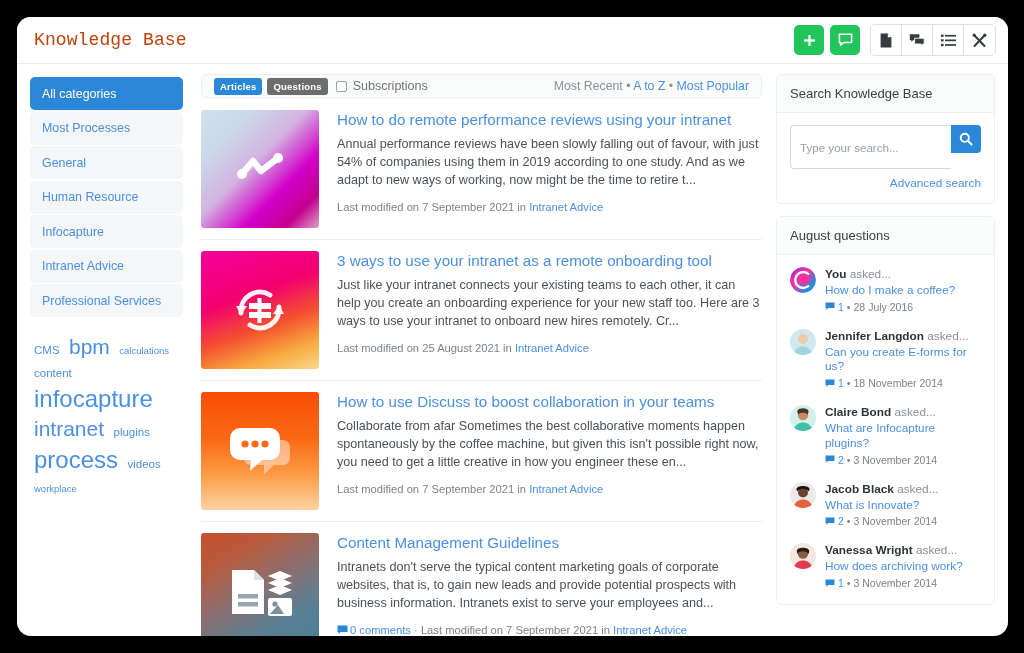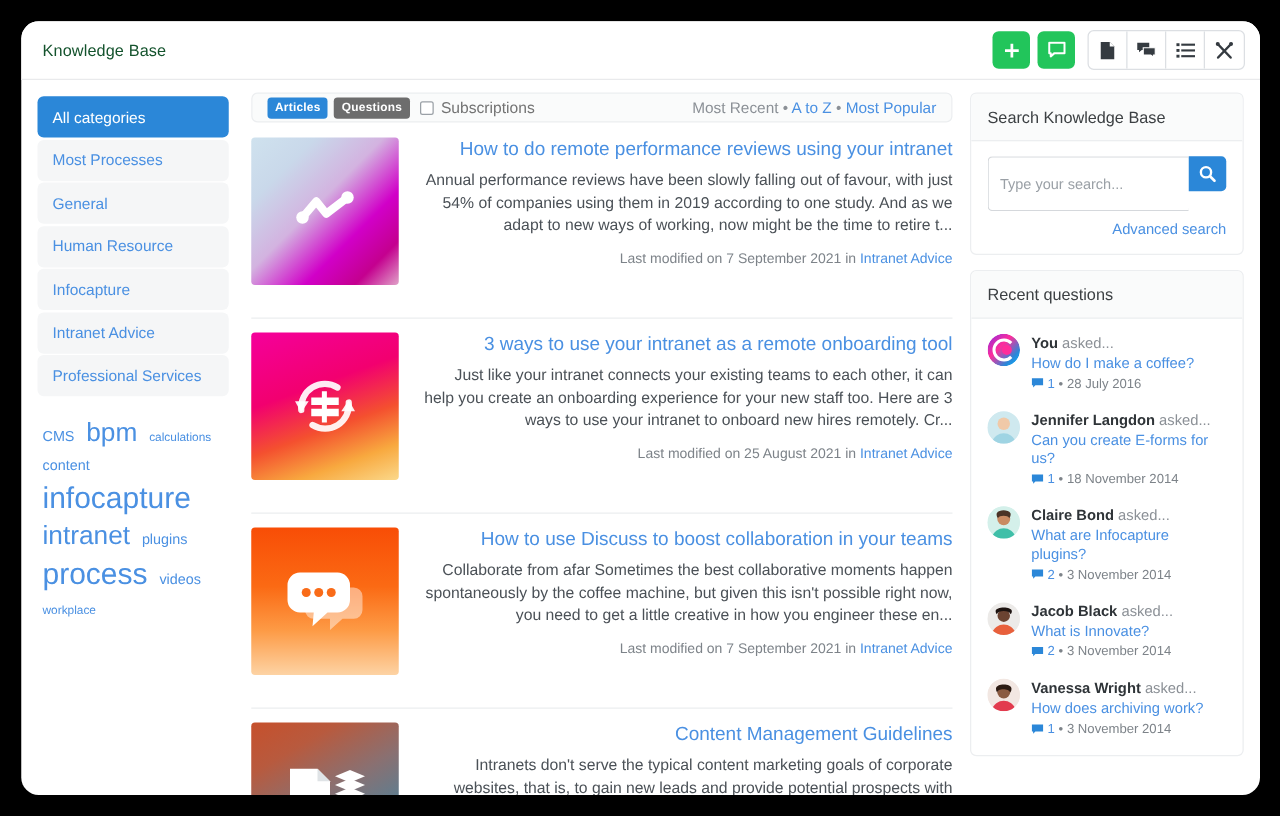--- a/index.html
+++ b/index.html
@@ -22,24 +22,25 @@
   
   .header {
     position: relative;
     height: 47px;
     background: #fff;
     border-bottom: 1px solid #e9eaec;
     display: flex; align-items: center;
   }
   .header-title {
     margin-left: 17px;
-    font-size: 13px;
-    color: #14532d;
+    font-size: 18px;
+    color: #c2410c;
     font-weight: 400;
     letter-spacing: .1px;
+    font-family: Liberation Mono, monospace;
   }
   .header-actions {
     position: absolute; right: 12px; top: 7px;
     display: flex; align-items: center; gap: 6px;
   }
   .btn-green {
     width: 30px; height: 30px;
     background: #22c55b;
     border-radius: 5px;
     display: flex; align-items: center; justify-content: center;
@@ -136,24 +137,23 @@
     font-size: 12.3px;
     color: #8b9096;
     white-space: nowrap;
   }
   .sorts a { color: #4a90e2; text-decoration: none; }
   .sorts .sep { color: #8b9096; }
 
   
   .article {
     display: flex;
-    padding-bottom: 26px;
+    padding-bottom: 11px;
     margin-bottom: 11px;
     border-bottom: 1px solid #eceef0;
-    text-align: right;
   }
   .thumb {
     width: 118px; height: 118px;
     flex: 0 0 118px;
     border-radius: 3px;
     margin-right: 18px;
     position: relative;
     overflow: hidden;
     display: flex; align-items: center; justify-content: center;
   }
@@ -462,21 +462,21 @@
               </svg>
             </div>
           </div>
           <div class="adv">
             <a href="#">Advanced search</a>
           </div>
         </div>
       </div>
 
       <div class="panel">
-        <div class="panel-head">Recent questions</div>
+        <div class="panel-head">August questions</div>
         <div class="panel-body">
 
           <div class="qitem">
             <div class="avatar" style="background:#fff;">
               <svg width="26" height="26" viewBox="0 0 26 26">
                 <defs>
                   <linearGradient id="lg1" x1="0" y1="0" x2="1" y2="1">
                     <stop offset="0%" stop-color="#8a2be2"></stop>
                       <stop offset="40%" stop-color="#ff2d9b"></stop>
                     <stop offset="75%" stop-color="#2b87d8"></stop>

